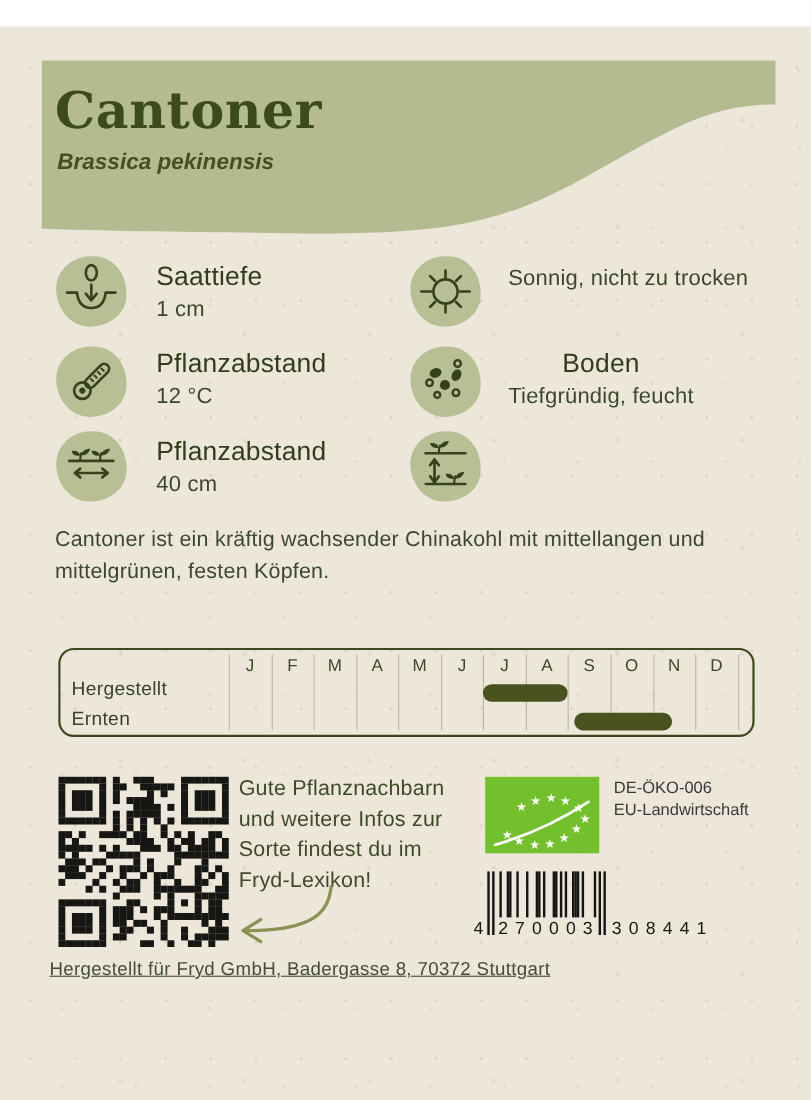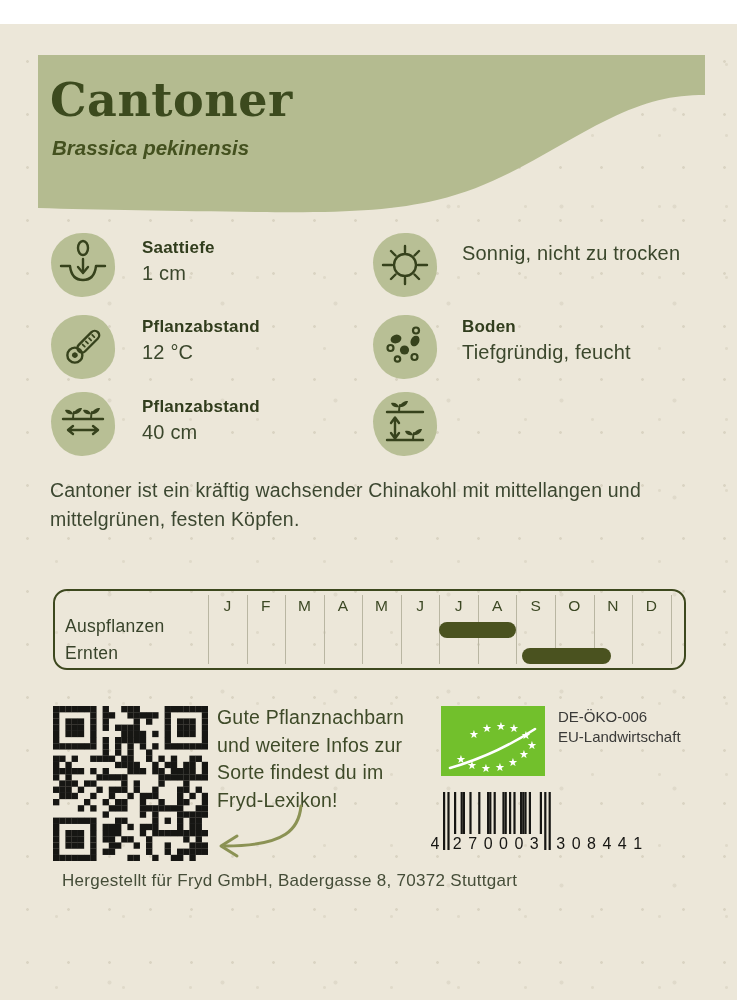--- a/index.html
+++ b/index.html
@@ -19,42 +19,42 @@
   .abs{position:absolute;}
   
   #header-wave{left:0;top:0;}
   #title{left:50px;top:52px;font-family:"DejaVu Serif","Liberation Serif",serif;
     font-weight:700;font-size:46px;line-height:1.05;color:#3c4a1e;letter-spacing:.5px;}
   #subtitle{left:52px;top:112px;font-style:italic;font-weight:600;font-size:20.5px;color:#44511f;}
   
   .info-icon{width:64px;height:64px;background:#b8bf95;display:flex;align-items:center;justify-content:center;
     border-radius:50% 46% 52% 48% / 47% 53% 45% 55%;}
   .info-icon svg{display:block;}
-  .info-label{font-weight:700;font-size:17px;color:#313d1d;letter-spacing:.2px;}
+  .info-label{font-weight:400;font-size:24px;color:#313d1d;letter-spacing:.2px;text-align:center;}
   .info-value{font-size:20px;color:#3b472c;margin-top:4px;letter-spacing:.2px;}
   .stroke{stroke:#36421c;stroke-width:2.4;fill:none;stroke-linecap:round;stroke-linejoin:round;}
   .filld{fill:#36421c;stroke:none;}
   
   #description{left:50px;top:452px;width:655px;font-size:19.5px;line-height:28.5px;color:#3c4730;letter-spacing:.2px;}
   
   #calendar{left:53px;top:565px;width:633px;height:81px;border:2px solid #3d481e;border-radius:14px;box-sizing:border-box;}
   .cal-label{position:absolute;left:10px;font-size:17.5px;color:#38432a;letter-spacing:.3px;}
   .cal-month{position:absolute;top:6px;width:38.55px;text-align:center;font-size:15.5px;font-weight:500;color:#3c4824;}
   .cal-tick{position:absolute;top:4px;height:69px;width:1px;background:#b9b6a2;}
   .cal-bar{position:absolute;height:15.5px;border-radius:8px;background:#4a521f;}
   
   #qr{left:53px;top:682px;}
   #lexikon-text{left:217px;top:680px;width:218px;font-size:19.5px;line-height:27.5px;color:#3e4a28;letter-spacing:.2px;}
   #lexikon-arrow{left:205px;top:778px;}
   
   #eu-logo{left:441px;top:682px;}
   #organic-text{left:558px;top:683px;font-size:15px;line-height:20px;color:#3a3a38;}
   #barcode{left:431px;top:768px;}
   
-  #footer{left:62px;top:847px;font-size:17px;color:#454d38;letter-spacing:.3px;}
+  #footer{left:45px;top:847px;font-size:17px;color:#454d38;letter-spacing:.3px;text-decoration:underline;}
 </style>
 </head>
 <body>
 
 <div id="page">
 
   <svg id="header-wave" class="abs" width="737" height="200" viewBox="0 0 737 200">
     <path d="M38,31 H705 V71 C672,71 646,77 609,95 C551,123 505,160 437,176 C391,187 338,189 258,188 C178,187 96,186 38,184 Z" fill="#b4bb90"></path>
   </svg>
   <div id="title" class="abs">Cantoner</div>
@@ -149,21 +149,21 @@
         <path class="stroke" d="M0,0 C0,-3 0,-5 1,-7" style="stroke-width:2"></path>
         <path class="filld" d="M0,-5 C-3,-4 -7,-5 -8,-9 C-4,-10 -1,-8 0,-5 Z"></path>
         <path class="filld" d="M1,-6 C2,-9 5,-11 9,-11 C8,-7 5,-5 1,-5 Z"></path>
       </g>
     </svg>
   </div>
 
   <div id="description" class="abs">Cantoner ist ein kräftig wachsender Chinakohl mit mittellangen und mittelgrünen, festen Köpfen.</div>
 
   <div id="calendar" class="abs">
-    <div class="cal-label" style="top:25px">Auspflanzen</div>
+    <div class="cal-label" style="top:25px">Hergestellt</div>
     <div class="cal-label" style="top:52px">Ernten</div>
     <div>
         <div class="cal-tick" style="left: 153px;"></div>
         <div class="cal-tick" style="left: 191.55px;"></div>
         <div class="cal-tick" style="left: 230.1px;"></div>
         <div class="cal-tick" style="left: 268.65px;"></div>
         <div class="cal-tick" style="left: 307.2px;"></div>
         <div class="cal-tick" style="left: 345.75px;"></div>
         <div class="cal-tick" style="left: 384.3px;"></div>
         <div class="cal-tick" style="left: 422.85px;"></div>

